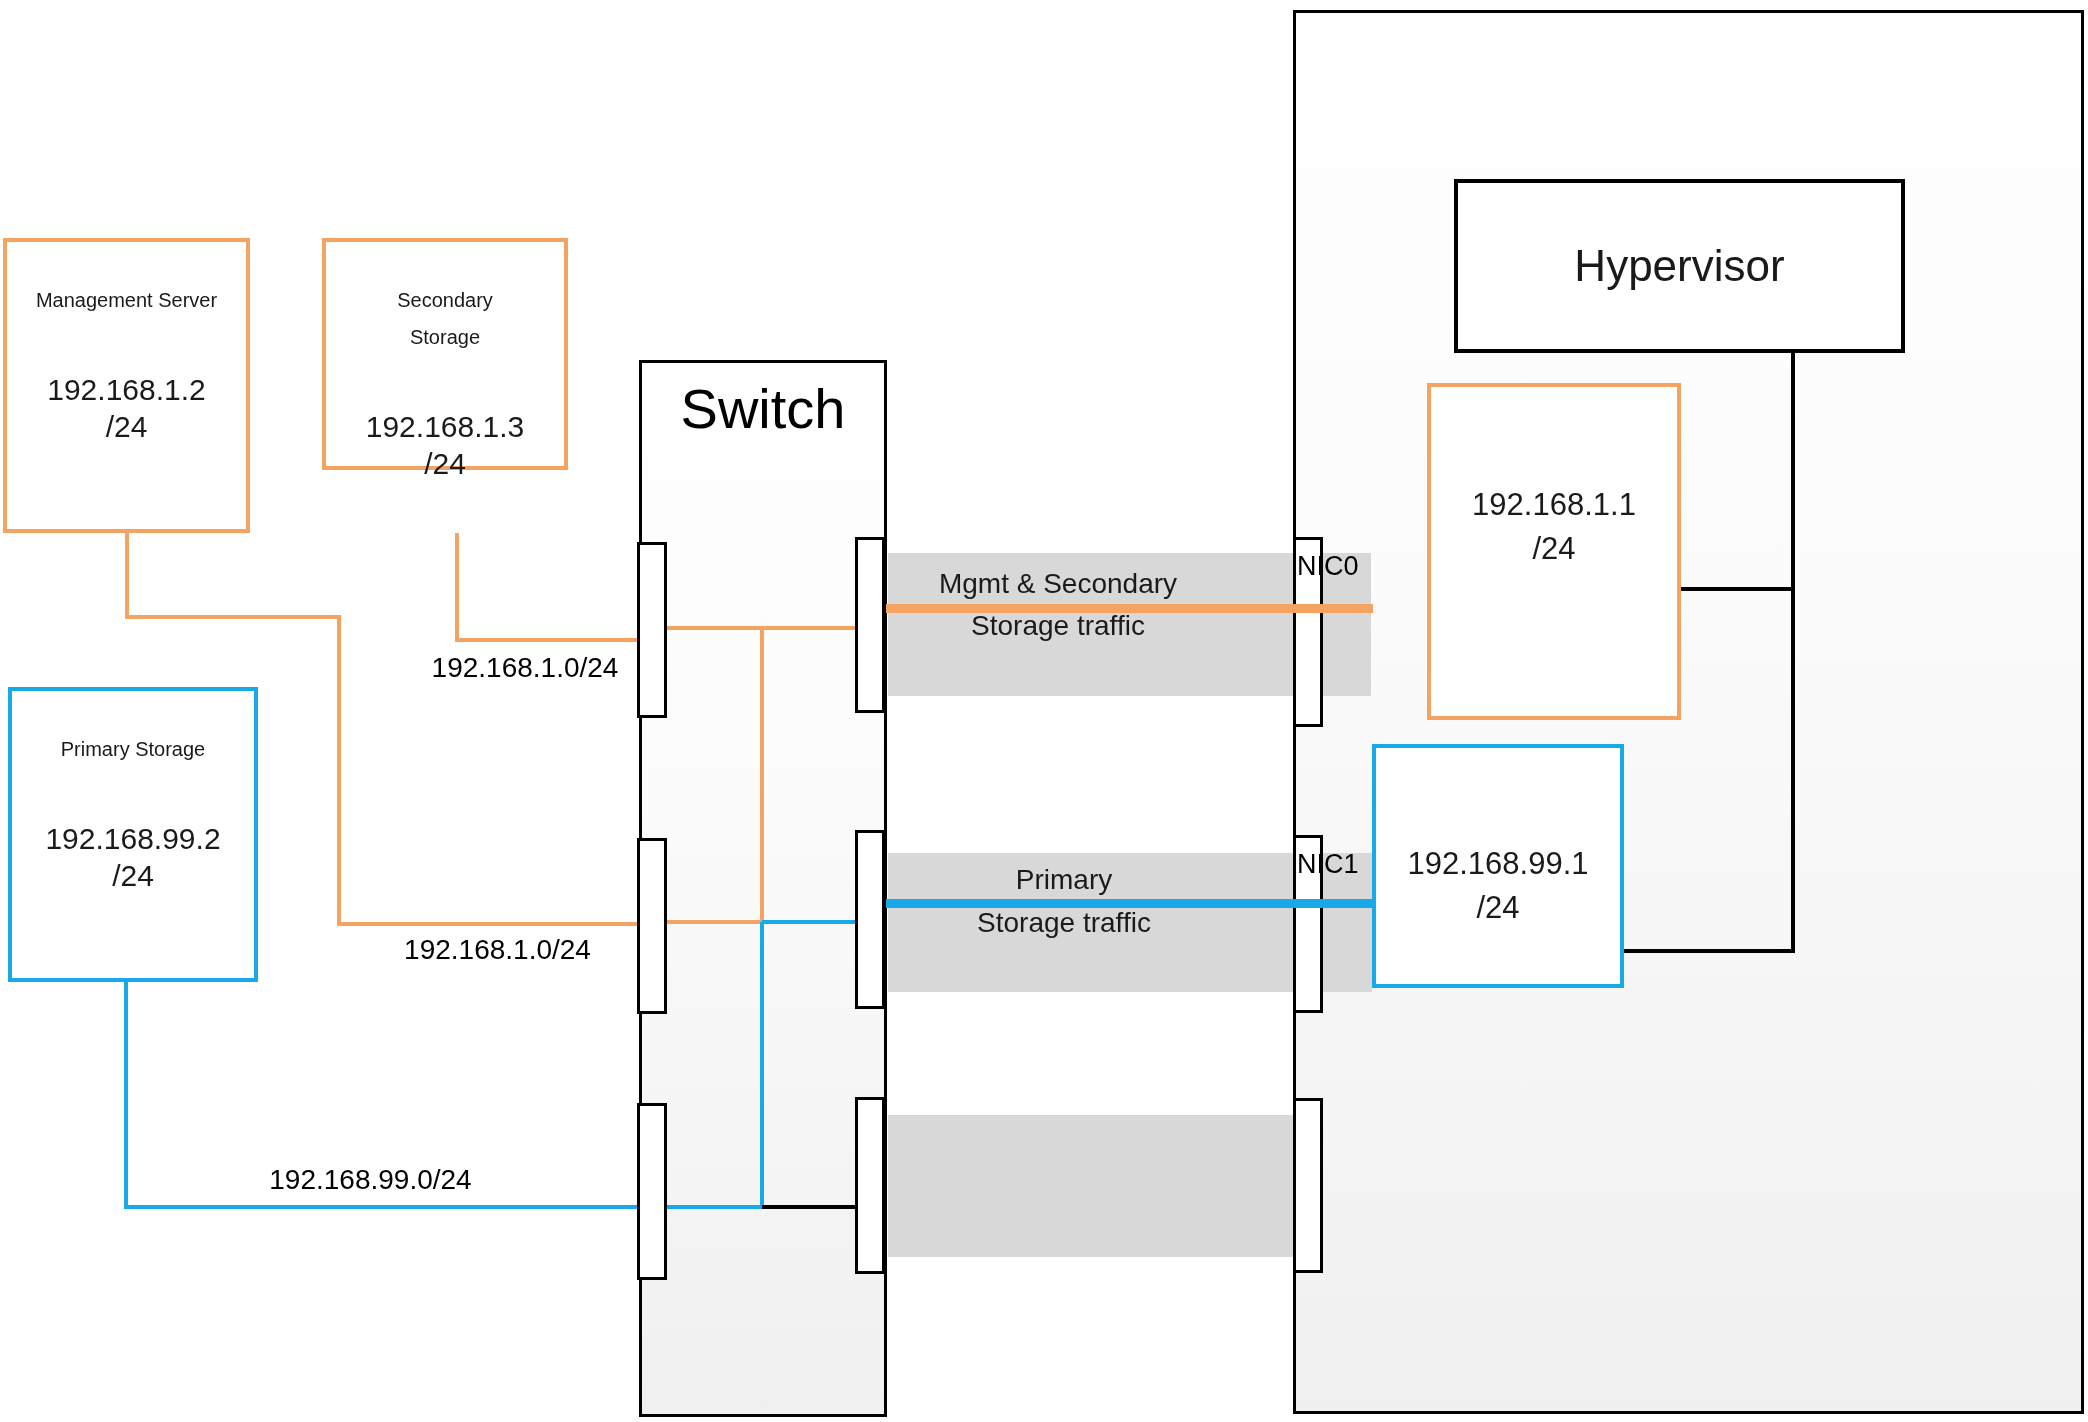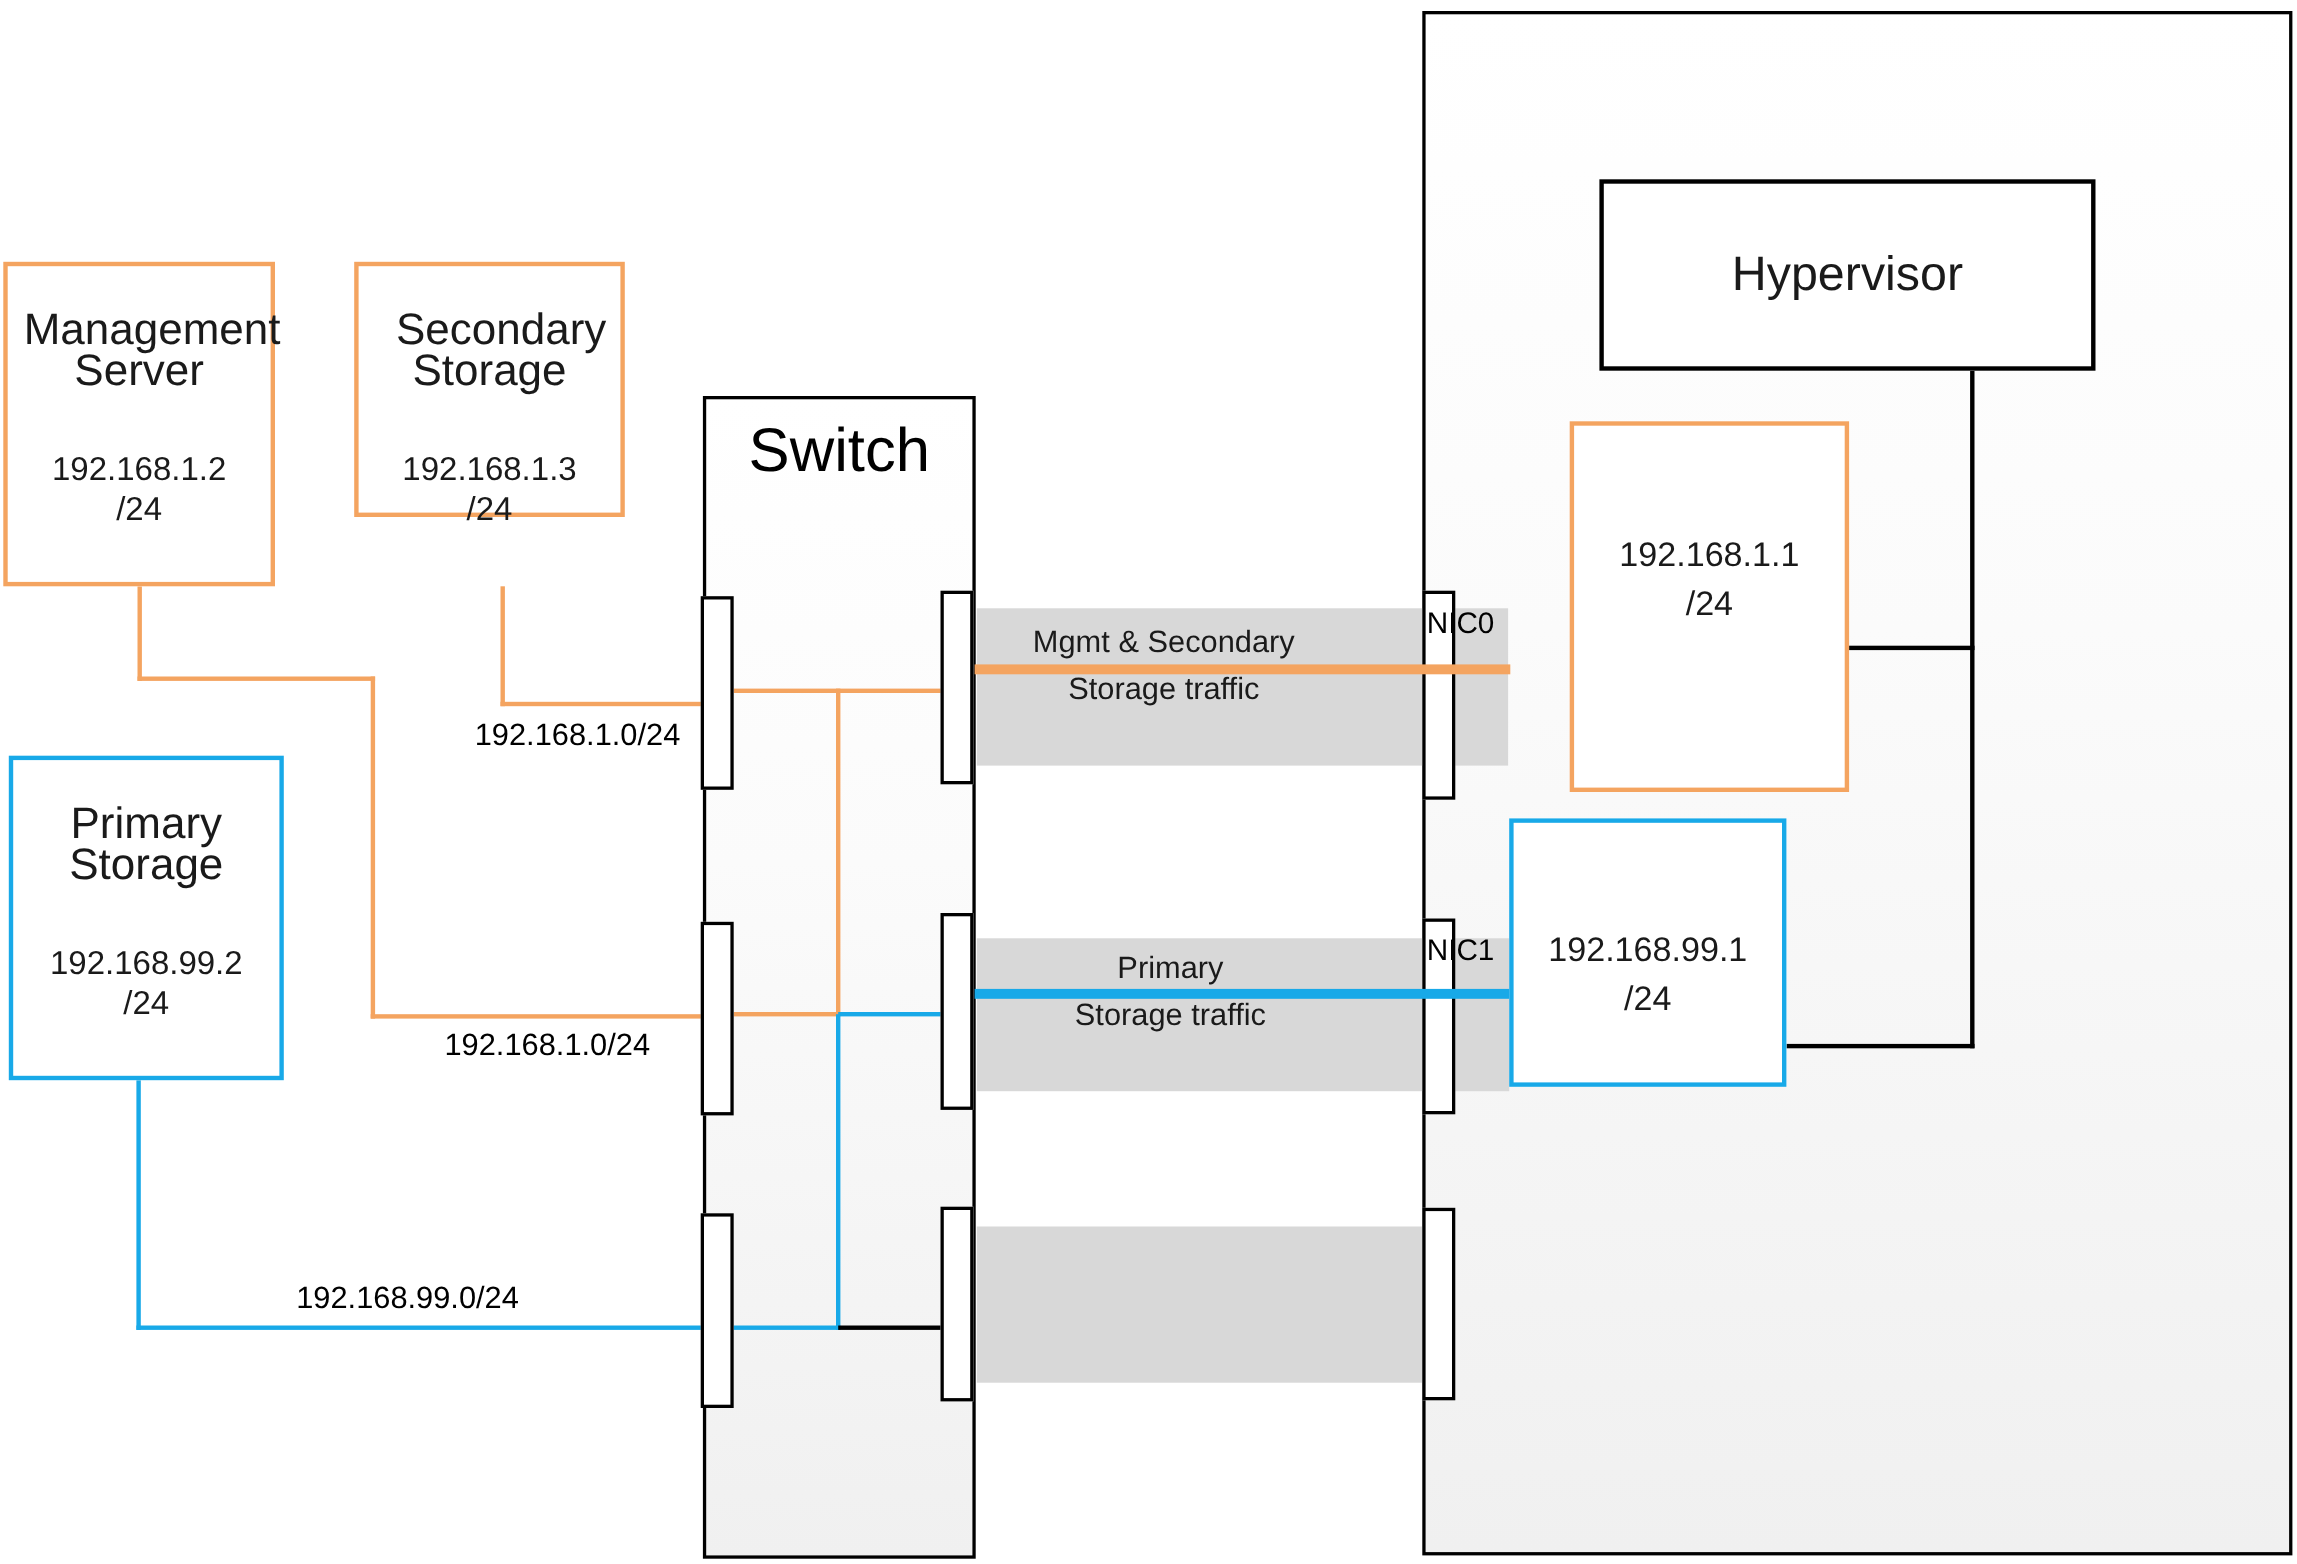--- a/index.html
+++ b/index.html
@@ -29,22 +29,22 @@
   .thick{position:absolute; height:9px; z-index:7;}
   .thick.orange{background:var(--c-orange,#F4A460);}
   .thick.blue{background:var(--c-blue,#18A9E8);}
   
   .node{
     position:absolute; box-sizing:border-box; background:#ffffff; z-index:8;
     display:flex; flex-direction:column; align-items:center; text-align:center;
   }
   .node.orange{border:4px solid var(--c-orange,#F4A460);}
   .node.blue{border:4px solid var(--c-blue,#18A9E8);}
-  .node.black{border:4px solid #000;}
-  .node .name{font-size:40px; line-height:37px; padding-top:40px;}
+  .node.black{border:4px solid #000;margin-top:16px;}
+  .node .name{font-size:20px; line-height:37px; padding-top:40px;}
   .node .addr{font-size:30px; line-height:37px; margin-top:52px;}
   .node.nic{justify-content:center;}
   .node.nic .addr{margin-top:0; font-size:31px; line-height:44px;}
   
   .title{position:absolute; text-align:center; z-index:9; color:#000;}
   .label{position:absolute; z-index:9; color:#000; white-space:nowrap;}
   .sublabel{font-size:28px; text-align:center;}
   .niclabel{font-size:27px;margin-top:48px;}
   .traffic{font-size:28px; text-align:center; z-index:9; position:absolute;}
 </style>

